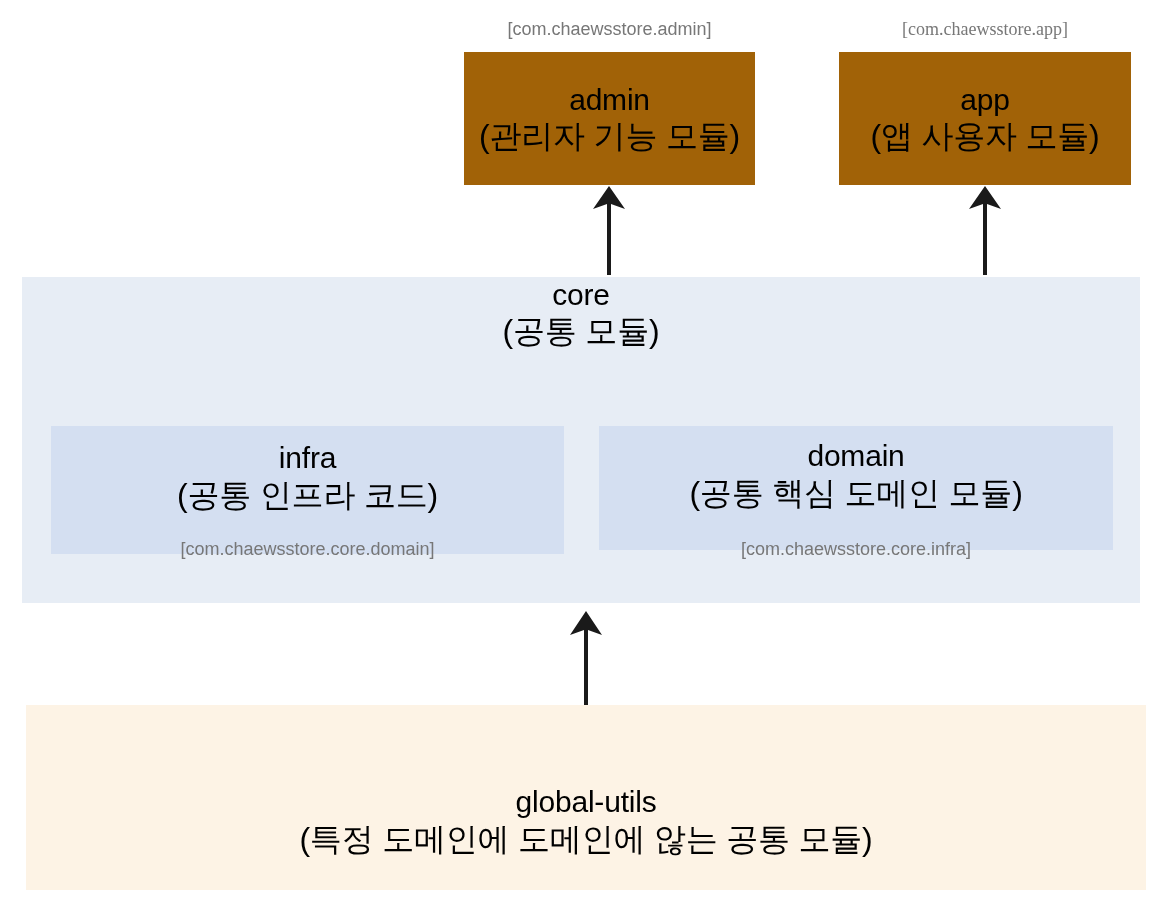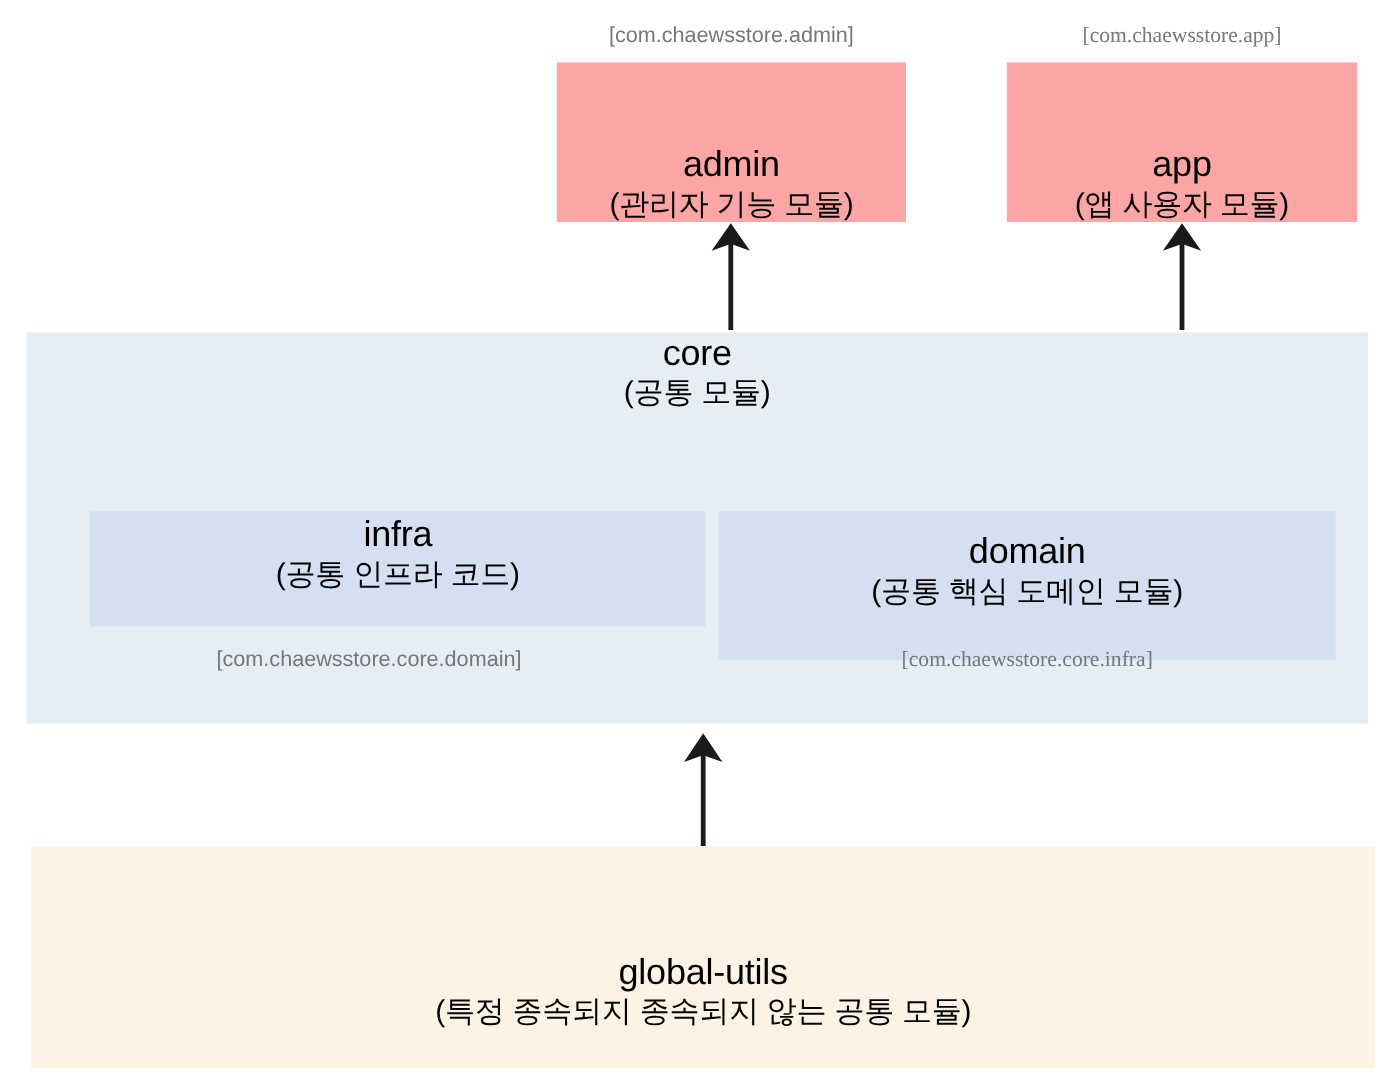--- a/index.html
+++ b/index.html
@@ -33,42 +33,42 @@
 
   .box-title {
     font-size: 30px;
     line-height: 1.18;
     color: #000000;
     font-weight: 400;
     letter-spacing: -0.2px;
     white-space: nowrap;
   }
   .box-subtitle {
-    font-size: 25px;
+    font-size: 32px;
     line-height: 1.2;
     color: #000000;
     font-weight: 400;
     letter-spacing: -0.2px;
     white-space: nowrap;
   }
 
   
   .pkg-label {
     position: absolute;
     font-size: 18px;
     line-height: 1.2;
     color: #777777;
     white-space: nowrap;
     text-align: center;
   }
 
   
   .leaf-box {
-    background: #fca5a5;
-    justify-content: flex-end;
+    background: #a16207;
+    justify-content: center;
   }
 
   
   #core-box {
     background: #e7edf5;
     left: 22px;
     top: 277px;
     width: 1118px;
     height: 326px;
     align-items: center;
@@ -128,36 +128,36 @@
     <svg width="34" height="90" viewBox="0 0 34 90">
       <path d="M17 1 L33 24 L19 19 L19 90 L15 90 L15 19 L1 24 Z" fill="#1a1a1a"></path>
     </svg>
   </div>
 
   <div class="box" id="core-box">
     <div class="box-title">core</div>
     <div class="box-subtitle">(공통 모듈)</div>
   </div>
 
-  <div class="box sub-box" id="infra-box" style="left:51px; top:426px; width:513px; height:96px;margin-left:24px;">
+  <div class="box sub-box" id="infra-box" style="left:51px; top:426px; width:513px; height:128px;">
     <div class="box-title">infra</div>
     <div class="box-subtitle">(공통 인프라 코드)</div>
   </div>
   <div class="pkg-label" style="left:51px; top:539px; width:513px;">[com.chaewsstore.core.domain]</div>
 
   <div class="box sub-box" id="domain-box" style="left:599px; top:426px; width:514px; height:124px;">
     <div class="box-title">domain</div>
     <div class="box-subtitle">(공통 핵심 도메인 모듈)</div>
   </div>
-  <div class="pkg-label" style="left:599px; top:539px; width:514px;font-family:Liberation Serif, serif;">[com.chaewsstore.core.infra]</div>
+  <div class="pkg-label" style="left:599px; top:539px; width:514px;">[com.chaewsstore.core.infra]</div>
 
   <div class="arrow" style="left:569px; top:610px;">
     <svg width="34" height="96" viewBox="0 0 34 96">
       <path d="M17 1 L33 25 L19 20 L19 96 L15 96 L15 20 L1 25 Z" fill="#1a1a1a"></path>
     </svg>
   </div>
 
   <div class="box" id="global-utils-box">
     <div class="box-title">global-utils</div>
-    <div class="box-subtitle">(특정 종속되지 종속되지 않는 공통 모듈)</div>
+    <div class="box-subtitle">(특정 도메인에 도메인에 않는 공통 모듈)</div>
   </div>
 
 </div>
 
 </body></html>

